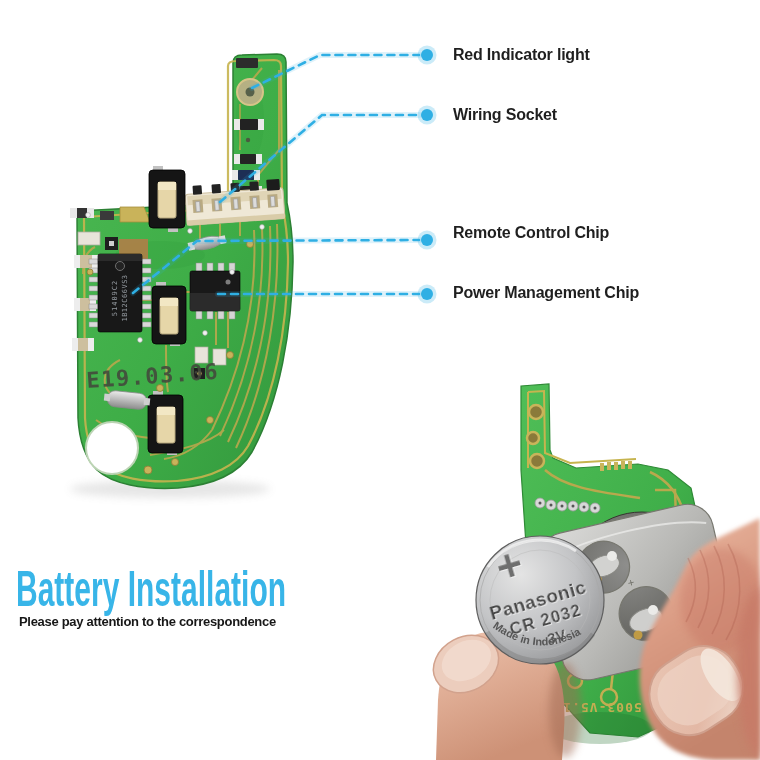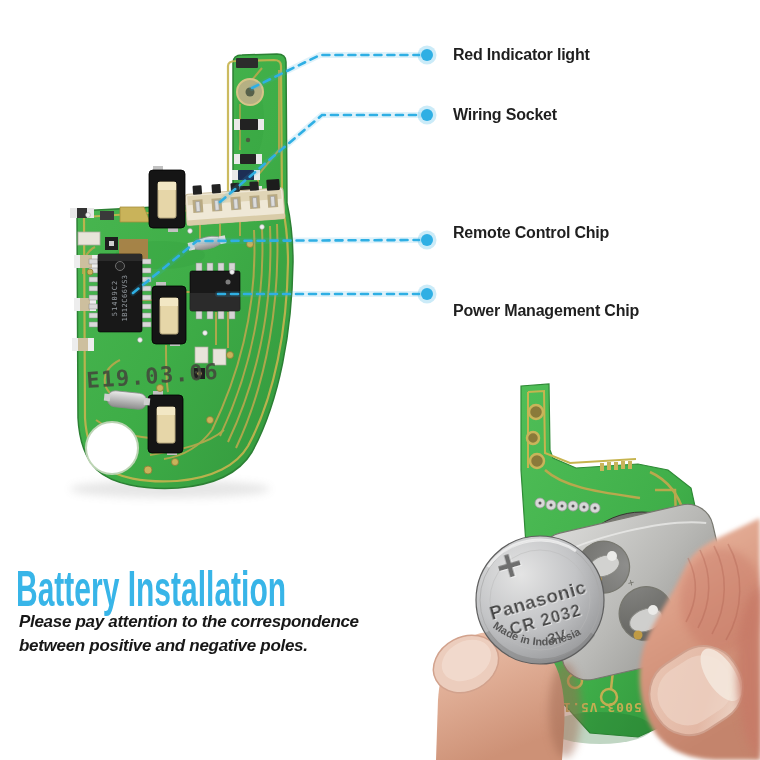--- a/index.html
+++ b/index.html
@@ -1,26 +1,26 @@
 <!DOCTYPE html>
 <html><head>
 <meta charset="utf-8">
 <style>
   html,body{margin:0;padding:0;background:#fff;}
   .stage{position:relative;width:760px;height:760px;background:#ffffff;overflow:hidden;
          font-family:"Liberation Sans",sans-serif;}
   .stage svg{position:absolute;left:0;top:0;}
   .callout-label{position:absolute;left:453px;white-space:nowrap;
 exp    font-size:18px;font-weight:700;color:#1f1f1f;letter-spacing:-0.2px;line-height:24px;}
-  #lbl-1{top:43px;} #lbl-2{top:103px;} #lbl-3{top:221px;} #lbl-4{top:299px;text-align:center;}
+  #lbl-1{top:43px;} #lbl-2{top:103px;} #lbl-3{top:221px;} #lbl-4{top:281px;text-align:center;}
   .section-title{position:absolute;left:16px;top:560px;white-space:nowrap;
     font-size:50px;font-weight:700;color:#38B5E8;letter-spacing:0px;
     transform:scaleX(0.60);transform-origin:0 0;}
   .section-desc{position:absolute;left:19px;top:610px;color:#171717;
-    font-size:17px;font-weight:700;letter-spacing:-0.3px;line-height:24px;font-style:italic;}
+    font-size:13px;font-weight:700;letter-spacing:-0.3px;line-height:24px;}
   .section-desc div{white-space:nowrap;}
 </style>
 </head>
 <body>
 
 <div class="stage">
 
 <svg width="760" height="760" viewBox="0 0 760 760">
   <defs>
     <linearGradient id="pcbGrad" x1="0" y1="0" x2="1" y2="1">
@@ -442,16 +442,15 @@
 </svg>
 
 <div class="callout-label" id="lbl-2">Wiring Socket</div>
 <div class="callout-label" id="lbl-1">Red Indicator light</div>
 <div class="callout-label" id="lbl-3">Remote Control Chip</div>
 <div class="callout-label" id="lbl-4">Power Management Chip</div>
 
 <div class="section-title">Battery Installation</div>
 <div class="section-desc">
   <div>Please pay attention to the correspondence</div>
-  <div>between positive and negative poles.</div>
 </div>
 
 </div>
 
 </body></html>

